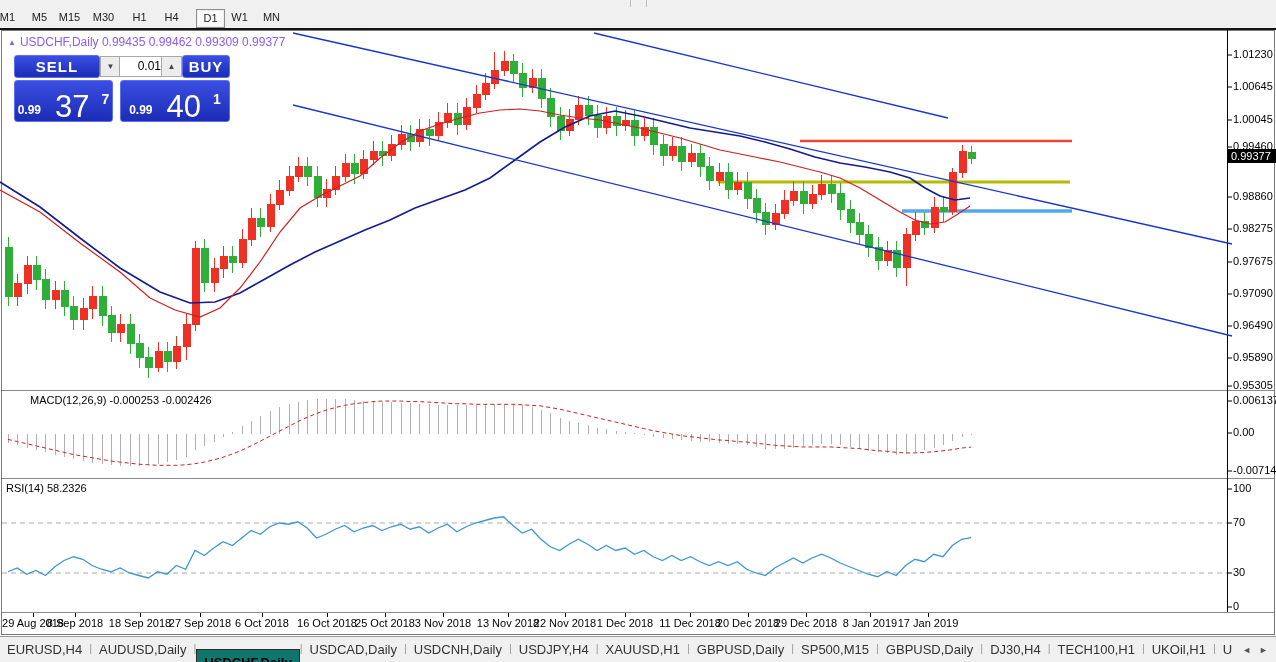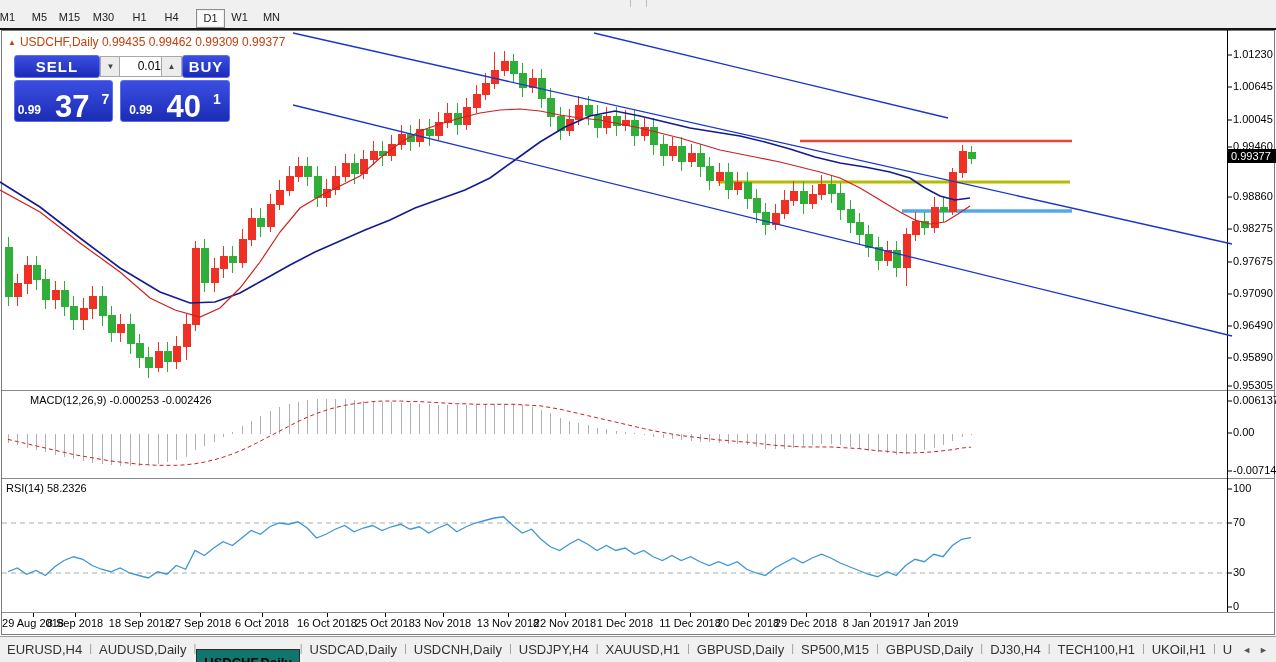--- a/index.html
+++ b/index.html
@@ -12,40 +12,40 @@
   
   #tfbar{left:0;top:8px;width:1276px;height:20px;background:#f0f0f0;z-index:1;}
   .tfbtn{position:absolute;top:1px;height:17px;width:27px;line-height:17px;text-align:center;
          font-size:11px;color:#222;cursor:default;}
   .tfbtn.active{background:#fafafa;border:1px solid #8e8e8e;box-shadow:inset 0 0 0 1px #eee;}
   #darkline{left:0;top:28px;width:1276px;height:2px;background:#141414;z-index:2;}
   
   #chartwin{left:0;top:30px;width:1276px;height:606px;background:#fff;z-index:1;}
   #chartsurface{left:2px;top:30px;width:1224px;height:582px;z-index:2;}
   svg{position:absolute;left:0;top:0;z-index:3;pointer-events:none;}
-  #symline{left:8px;top:35px;font-size:12px;color:#c2410c;z-index:5;text-align:center;}
+  #symline{left:8px;top:35px;font-size:12px;color:#8b5cf6;z-index:5;text-align:center;}
   #symline .tri{font-size:8px;vertical-align:1px;margin-right:4px;}
   .axlabel{position:absolute;left:1233px;font-size:11px;color:#000;white-space:nowrap;z-index:4;}
   .datelabel{position:absolute;top:617px;font-size:11px;color:#000;white-space:nowrap;
              transform:translateX(-50%);z-index:4;}
   #pricebox{position:absolute;left:1228px;top:149px;width:47px;height:14px;background:#000;color:#fff;
             font-size:11px;line-height:14px;padding-left:3px;z-index:5;}
   .indlabel{position:absolute;left:6px;font-size:11px;color:#000;z-index:4;}
   
   #panel{left:14px;top:55px;width:214px;height:65px;z-index:6;}
   .bluebtn{position:absolute;background:linear-gradient(#3a4ee2,#1b2cb5);border:1px solid #5f6ef0;
            border-radius:3px;color:#fff;text-align:center;cursor:pointer;}
   .bluebtn.toprow{font-size:15px;font-weight:bold;letter-spacing:1px;}
   .spin{position:absolute;width:19px;height:19px;background:#ececec;border:1px solid #a8a8a8;
         font-size:8px;color:#444;text-align:center;line-height:19px;cursor:pointer;}
   #volfield{position:absolute;background:#fff;border:1px solid #a8a8a8;font-size:12px;color:#000;
             text-align:right;padding-right:5px;line-height:19px;}
   .pricebig{position:absolute;display:flex;align-items:flex-end;justify-content:center;color:#fff;gap:12px;}
   .pricebig .small{font-size:12px;font-weight:bold;margin:0 2px 4px 0;}
-  .pricebig .big{font-size:31px;font-weight:bold;line-height:0.95;}
+  .pricebig .big{font-size:31px;font-weight:normal;line-height:0.95;}
   .pricebig .sup{font-size:14px;font-weight:bold;margin-bottom:14px;}
   
   #tabbar{left:0;top:636px;width:1276px;height:26px;background:#f0f0f0;border-top:1px solid #9a9a9a;
           display:flex;align-items:stretch;z-index:4;}
   .tab{padding:5px 7px 0 7px;font-size:13px;color:#333;cursor:pointer;white-space:nowrap;}
   .tab.active{background:#0f766e;border:1px solid #2b2b2b;border-bottom:none;font-weight:bold;color:#000;
               margin-top:12px;}
   .tabsep{color:#9a9a9a;padding-top:5px;font-size:11px;}
   .tabnav{margin-left:auto;display:flex;align-items:center;gap:8px;padding-right:8px;}
   .tabnav span{font-size:9px;color:#555;cursor:pointer;}

